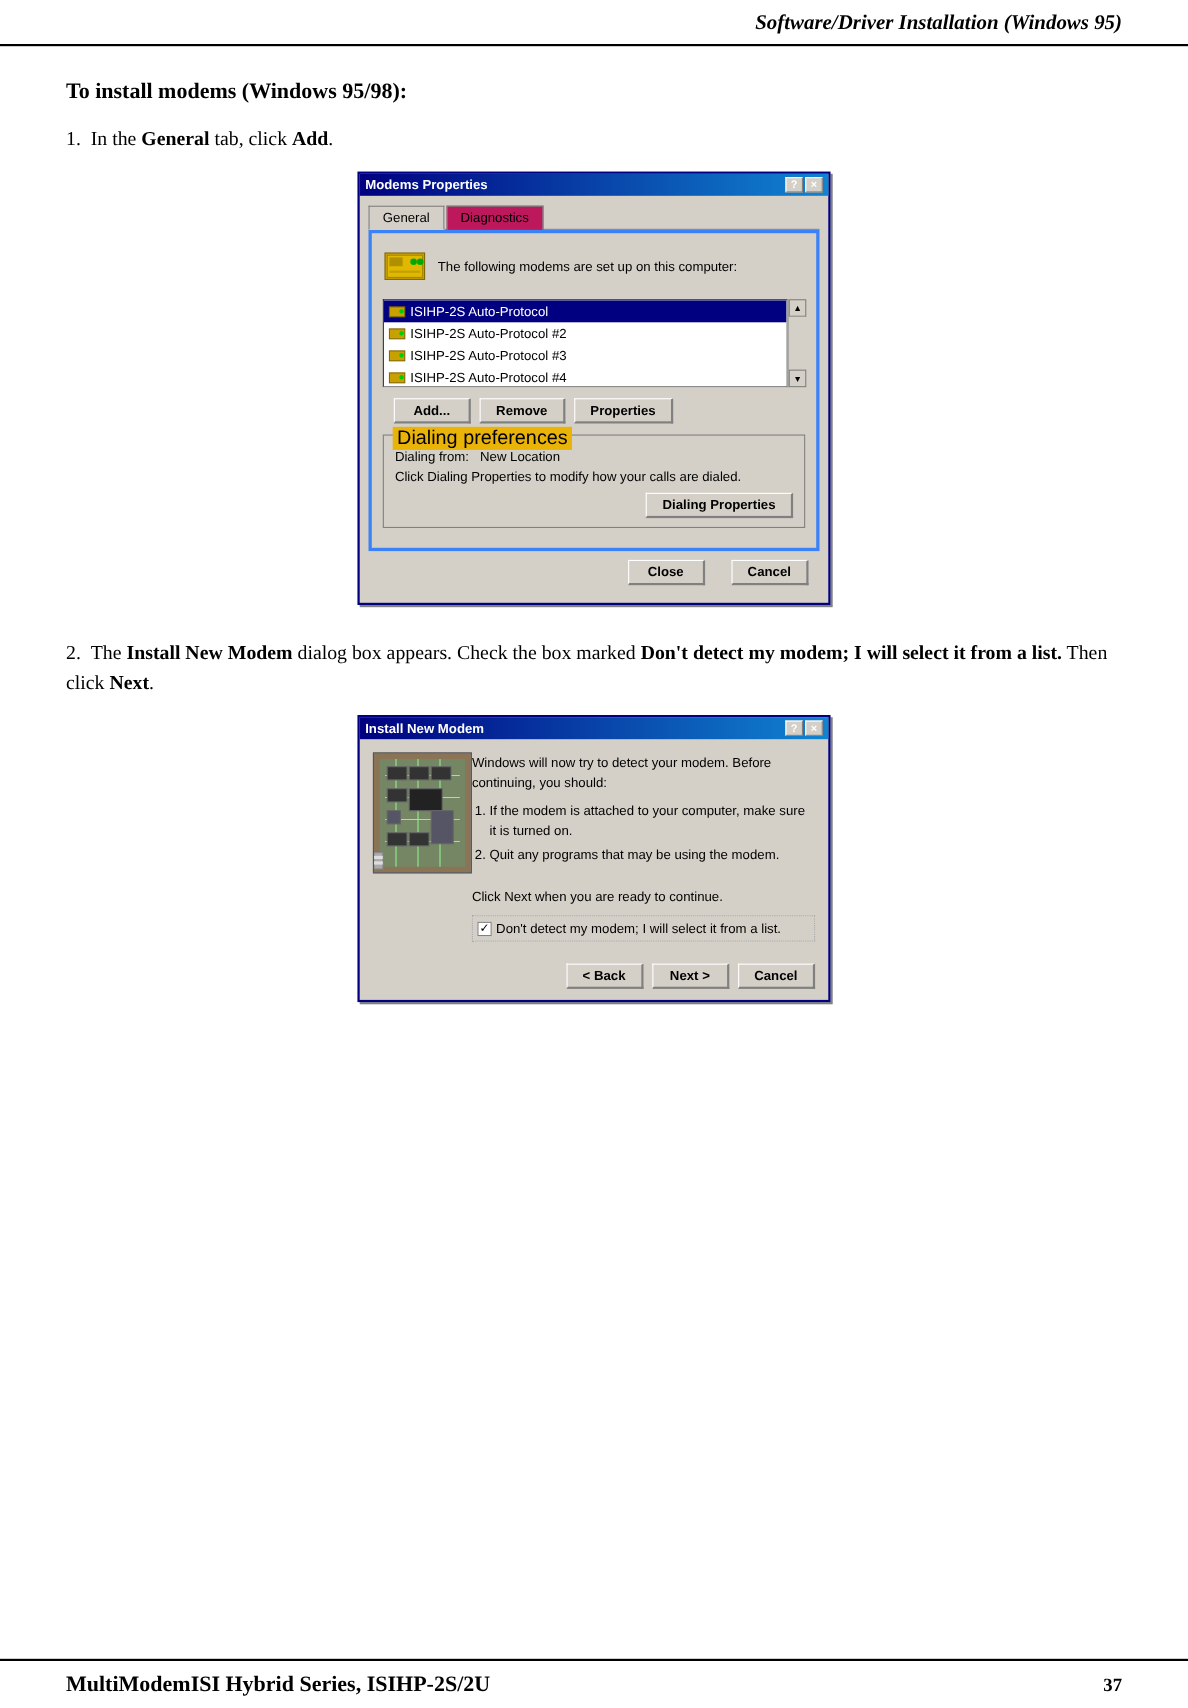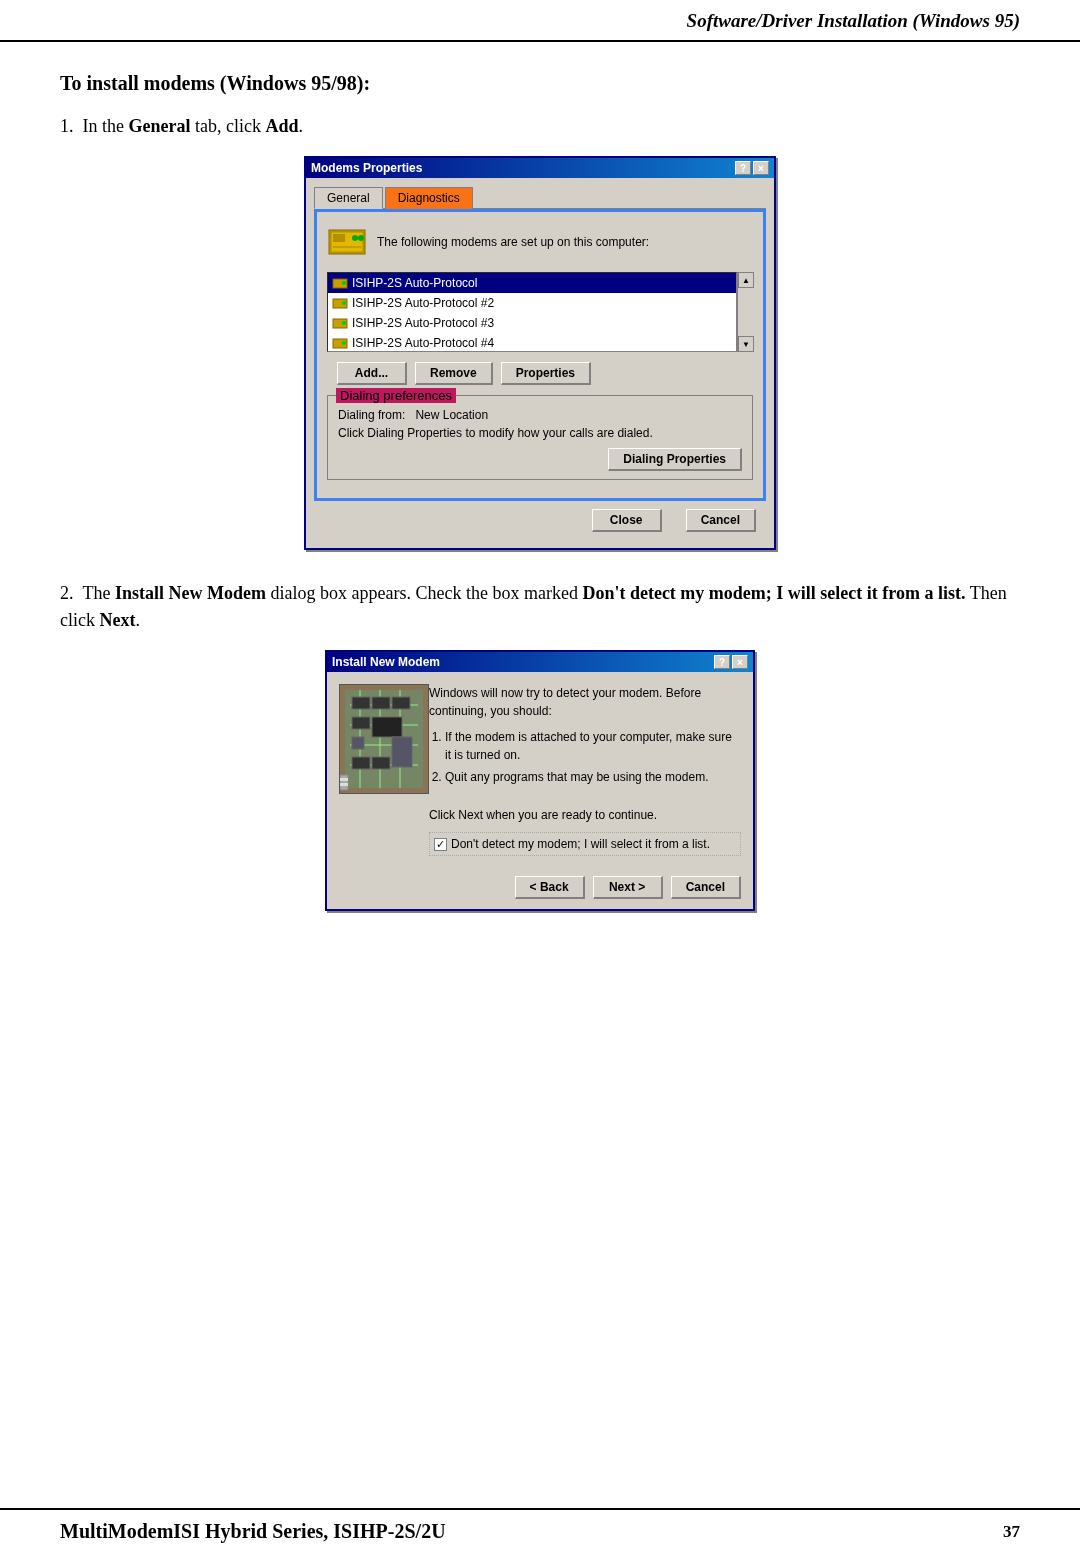--- a/index.html
+++ b/index.html
@@ -54,21 +54,21 @@
     .step-text b {
       font-weight: bold;
     }
 
     
     .win95-dialog {
       border: 2px solid #000080;
       background: #d4d0c8;
       margin: 0 auto;
       display: block;
-      width: 472px;
+      width: 430px;
       font-family: Arial, Tahoma, sans-serif;
       font-size: 12px;
       color: #000;
       box-shadow: 2px 2px 0px #808080;
     }
 
     .win95-titlebar {
       background: linear-gradient(to right, #000080, #1084d0);
       color: #fff;
       font-weight: bold;
@@ -107,21 +107,21 @@
     }
 
     .win95-tabs {
       display: flex;
       border-bottom: 1px solid #808080;
       margin-bottom: 0;
     }
 
     .win95-tab {
       padding: 3px 12px;
-      background: #f97316;
+      background: #be185d;
       border: 1px solid #808080;
       border-bottom: none;
       font-size: 12px;
       cursor: pointer;
       font-family: Arial, sans-serif;
       margin-right: 2px;
       position: relative;
       top: 1px;
     }
 
@@ -229,23 +229,23 @@
       border: 1px solid #808080;
       padding: 8px 10px;
       margin: 8px 0;
       position: relative;
     }
 
     .win95-groupbox-legend {
       position: absolute;
       top: -8px;
       left: 8px;
-      background: #be185d;
+      background: #eab308;
       padding: 0 4px;
-      font-size: 13px;
+      font-size: 18px;
       font-family: Arial, sans-serif;
     }
 
     .win95-groupbox-content {
       padding-top: 4px;
       font-size: 12px;
       font-family: Arial, sans-serif;
     }
 
     .win95-dialog-footer {

